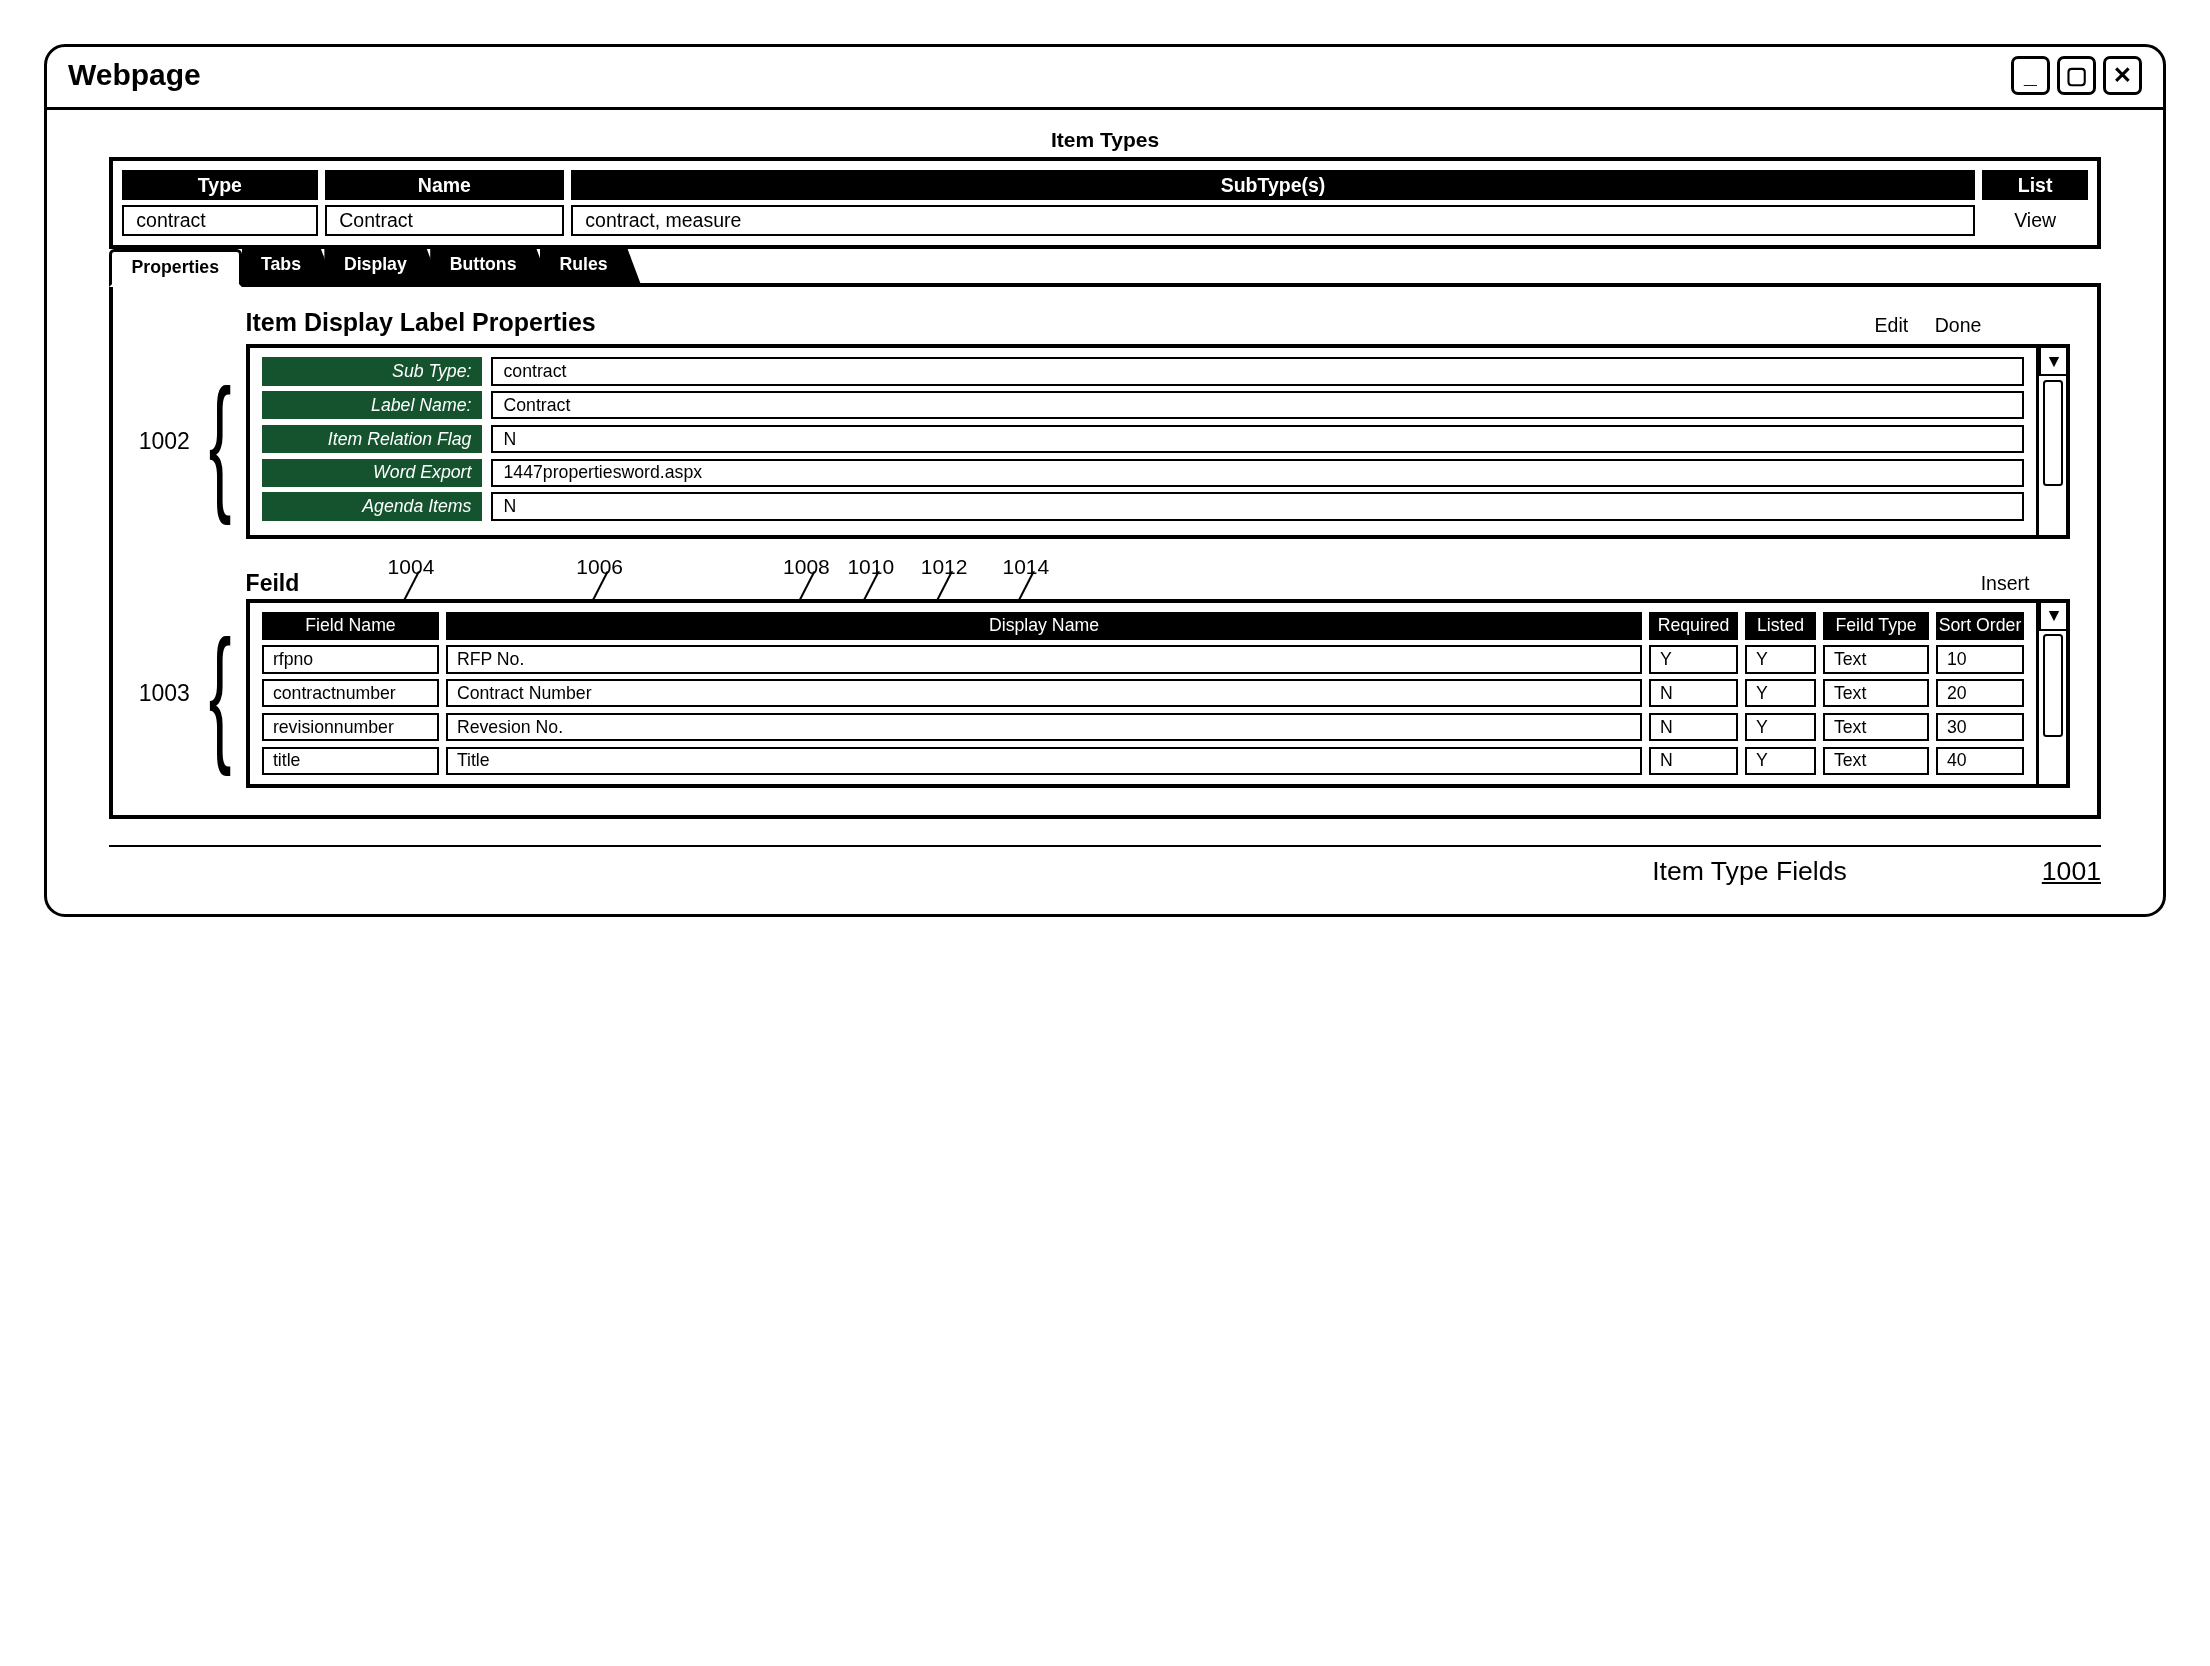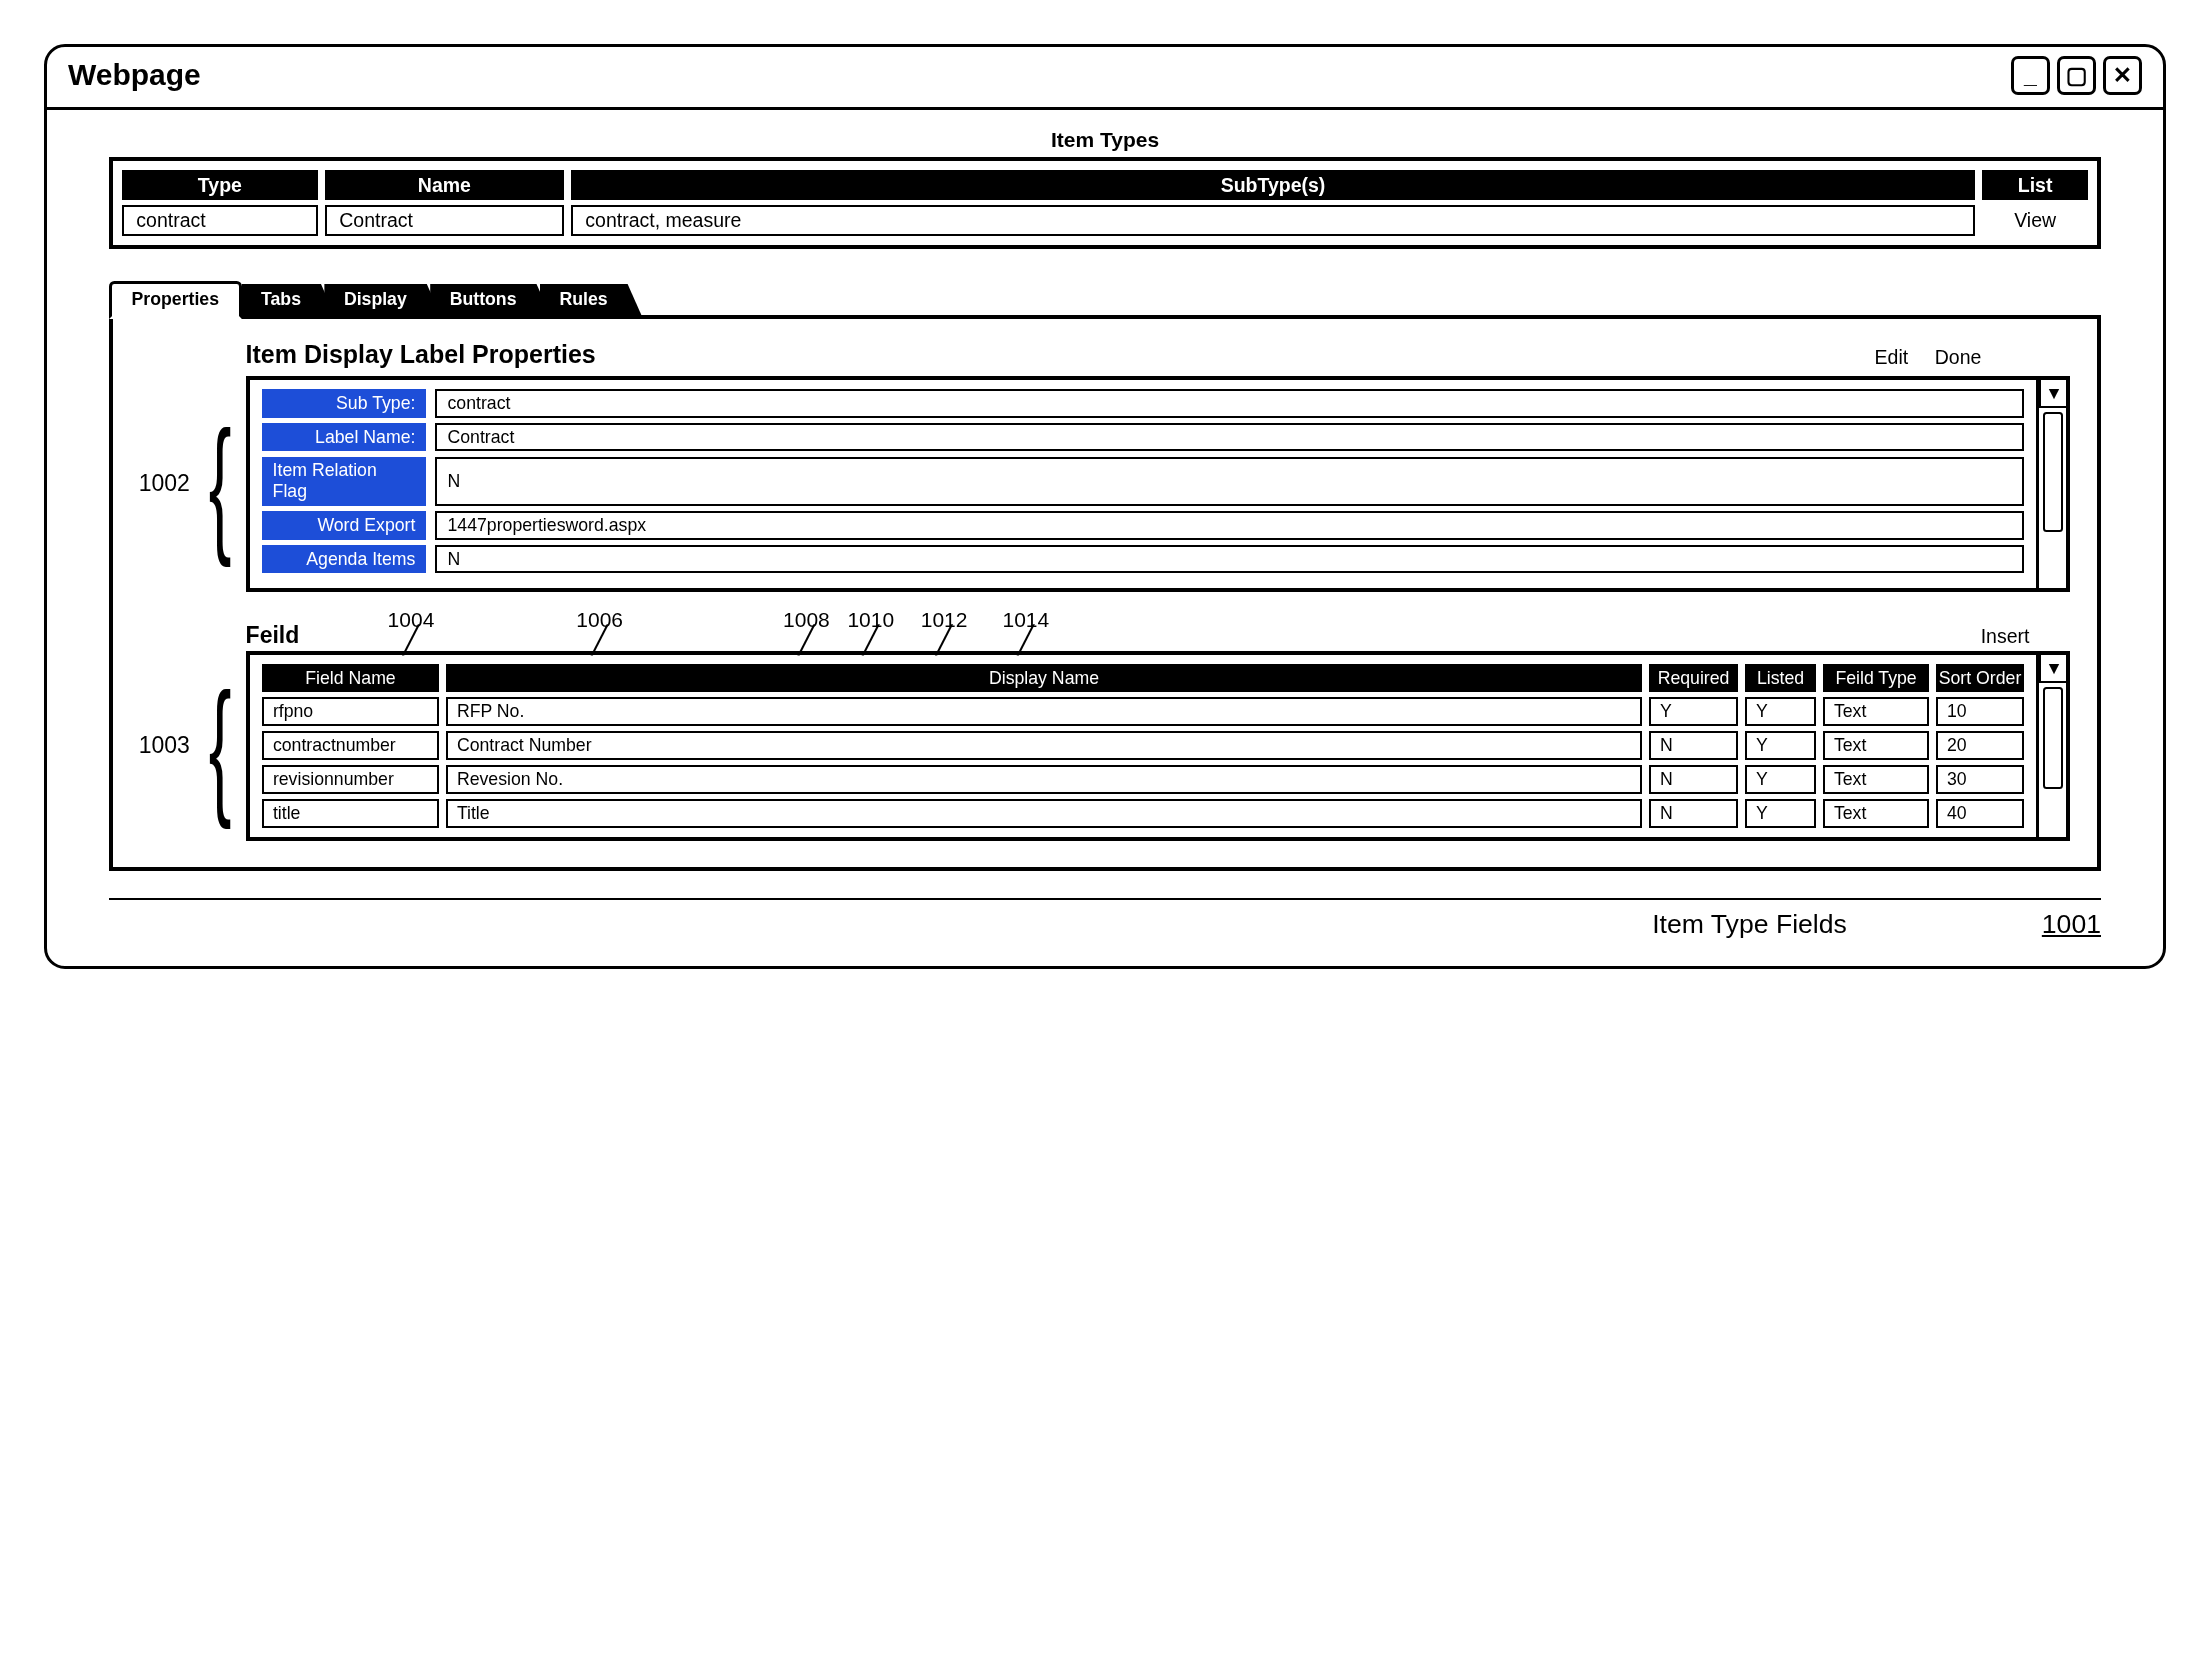--- a/index.html
+++ b/index.html
@@ -53,21 +53,21 @@
   .plain-cell {
     font-size: 19.5px;
     display: flex; align-items: center; justify-content: center;
   }
   .col-type { width: 196px; }
   .col-name { width: 239px; }
   .col-sub  { flex: 1; }
   .col-list { width: 106px; }
 
   
-  .tabs-row { display: flex; margin-top: 32px; position: relative; z-index: 2; align-items: center; }
+  .tabs-row { display: flex; position: relative; z-index: 2; }
   .tab {
     padding: 5.3px 19.5px;
     font-size: 17.7px; font-weight: bold;
     cursor: pointer;
     margin-bottom: -3.5px;
   }
   .tab.inactive {
     background: #000; color: #fff;
     clip-path: polygon(0 0, calc(100% - 14px) 0, 100% 100%, 0 100%);
     padding-right: 34px; margin-right: -10.6px;
@@ -112,23 +112,24 @@
     height: 28px; border: 2.7px solid #000; border-right: none; border-top: none;
     display: flex; align-items: center; justify-content: center;
     font-size: 17.7px;
   }
   .scroll-frame .scroll-bar { border-left: 3.5px solid #000; }
   .scroll-track { flex: 1; padding: 3.5px; }
   .scroll-thumb { border: 2.7px solid #000; height: 70%; border-radius: 3.5px; background: #fff; }
 
   .prop-row { display: flex; gap: 8.9px; margin-bottom: 5.3px; }
   .prop-label {
-    width: 164px; background: #1d4ed8; color: #fff;
+    width: 220px; background: #14532d; color: #fff;
     font-size: 17.7px; display: flex; align-items: center; justify-content: flex-end;
     padding: 3.5px 10.6px;
+    font-style: italic;
   }
   .prop-value {
     flex: 1; border: 2.7px solid #000; font-size: 17.7px;
     padding: 1.8px 10.6px; display: flex; align-items: center;
   }
 
   
   .annot-row {
     display: flex; margin-left: 106px; margin-top: 16px;
     font-size: 21px; align-items: flex-end;

